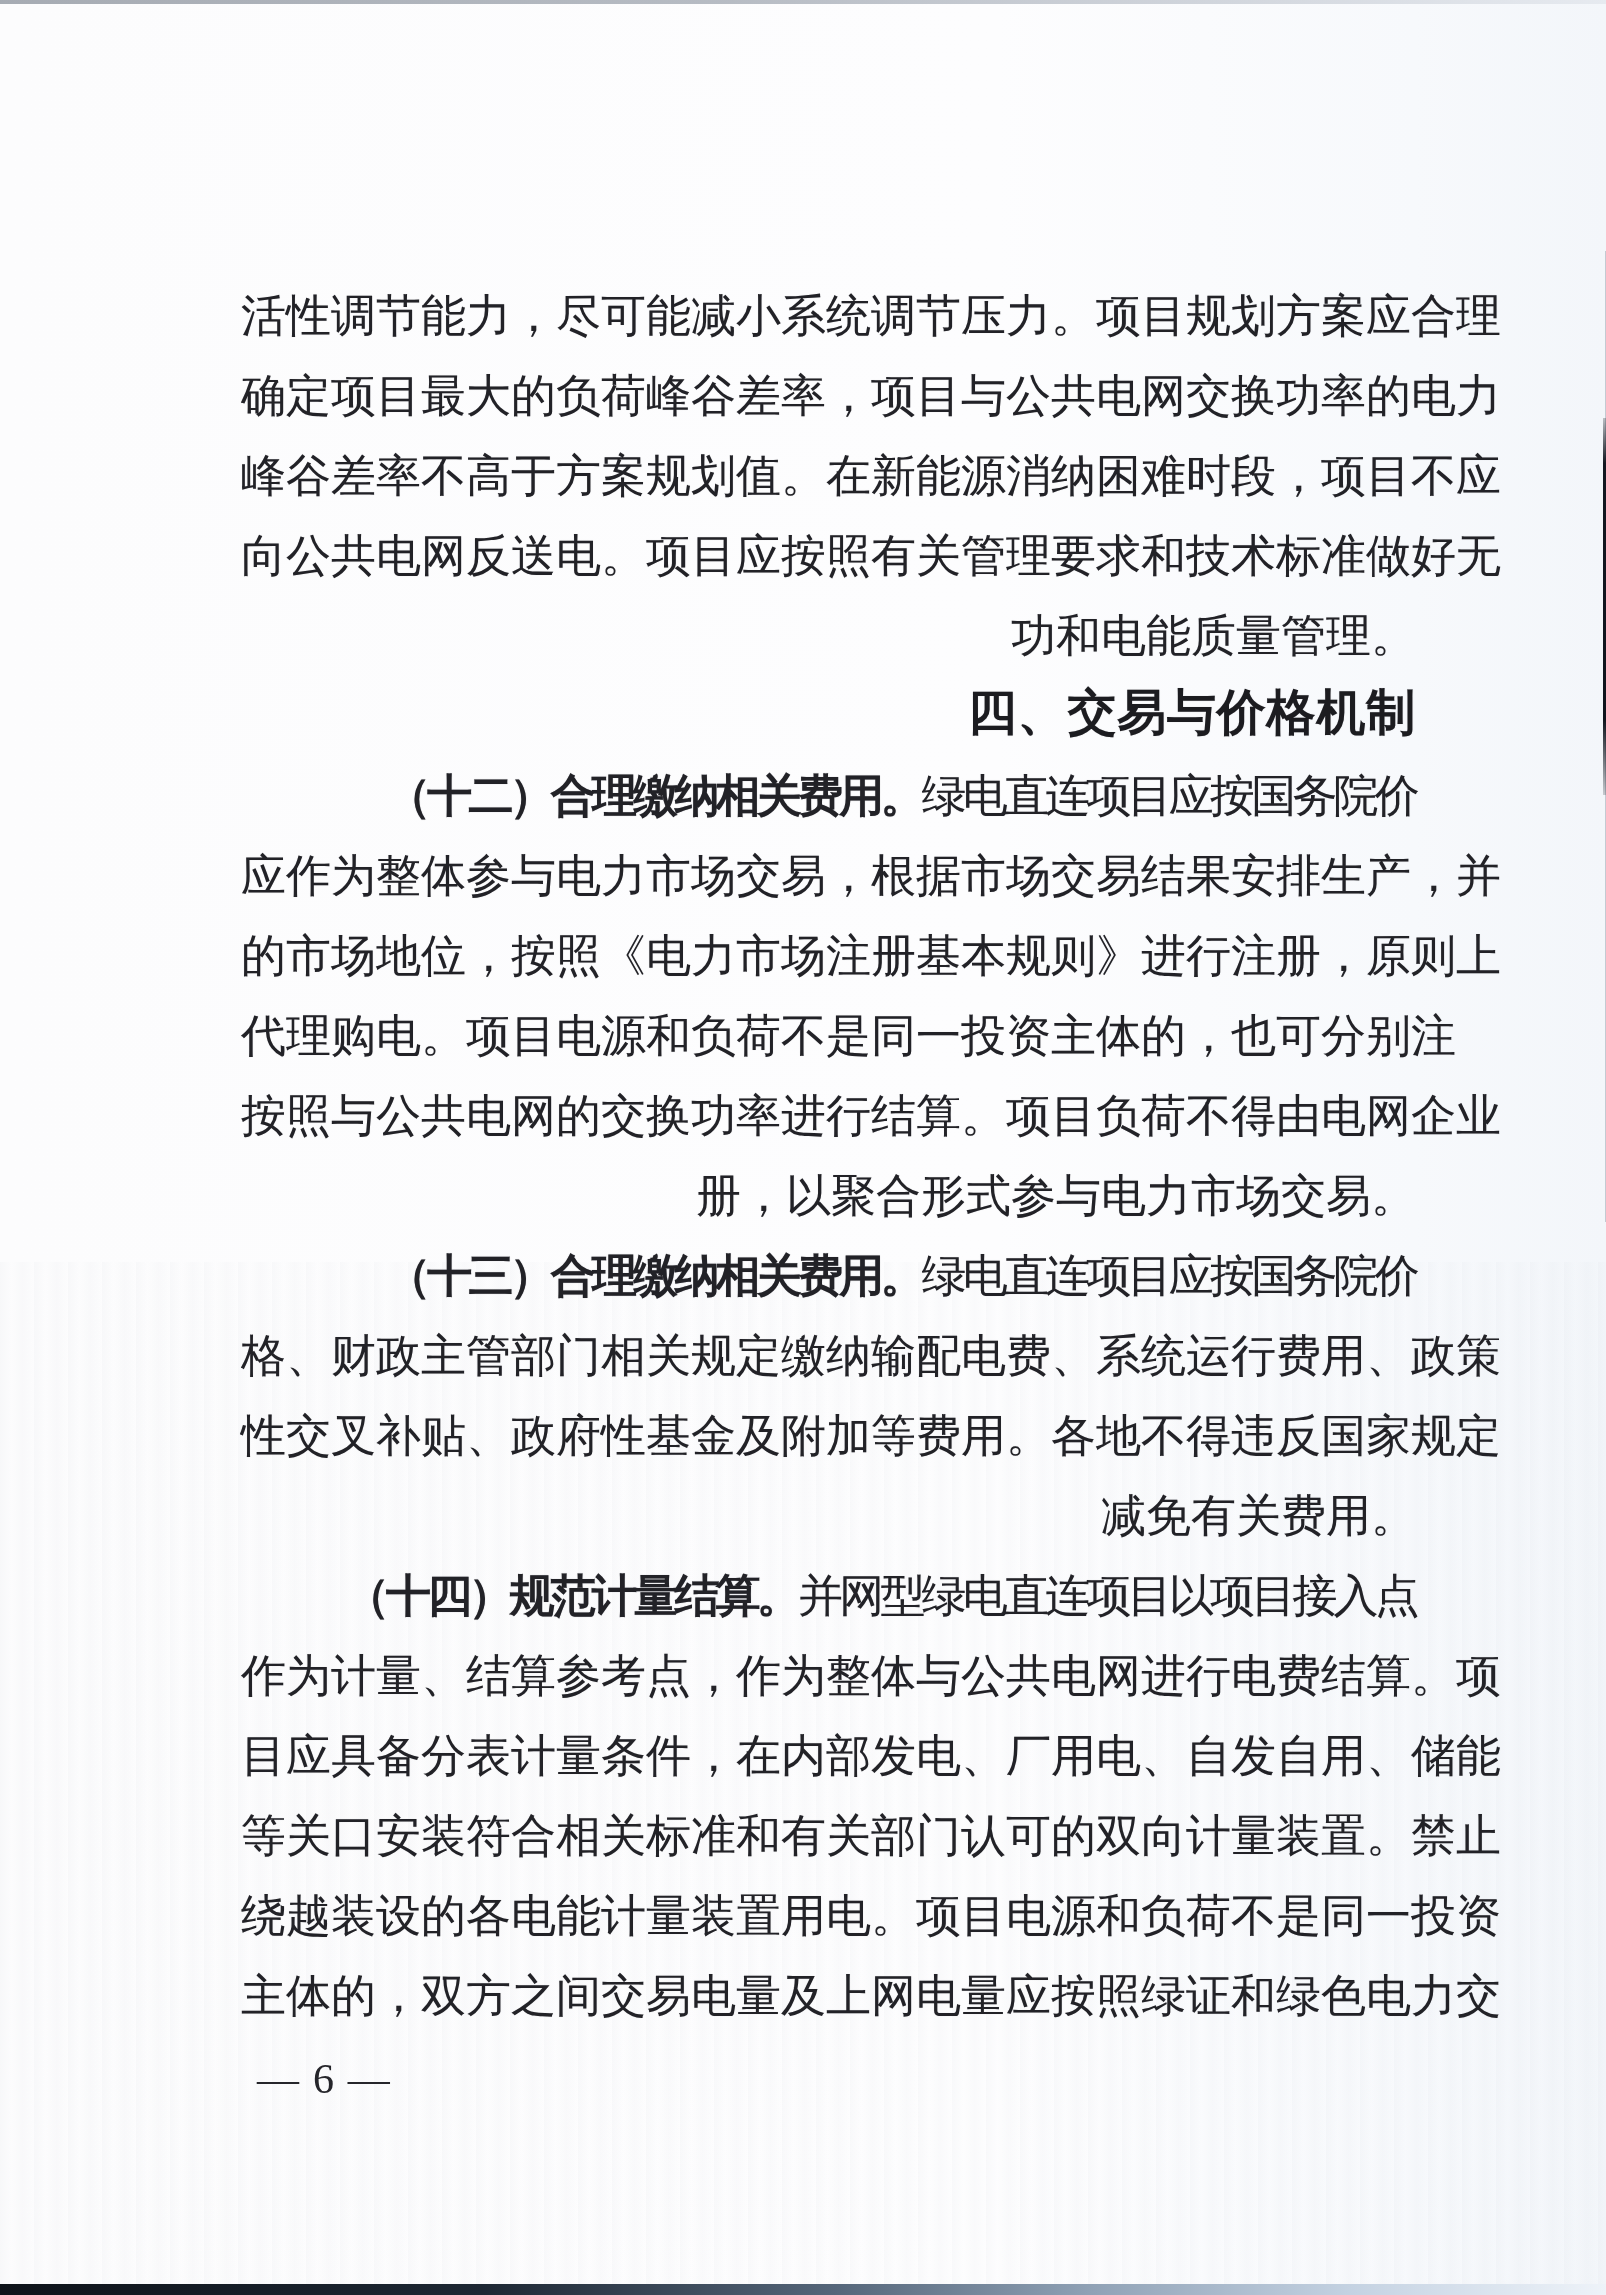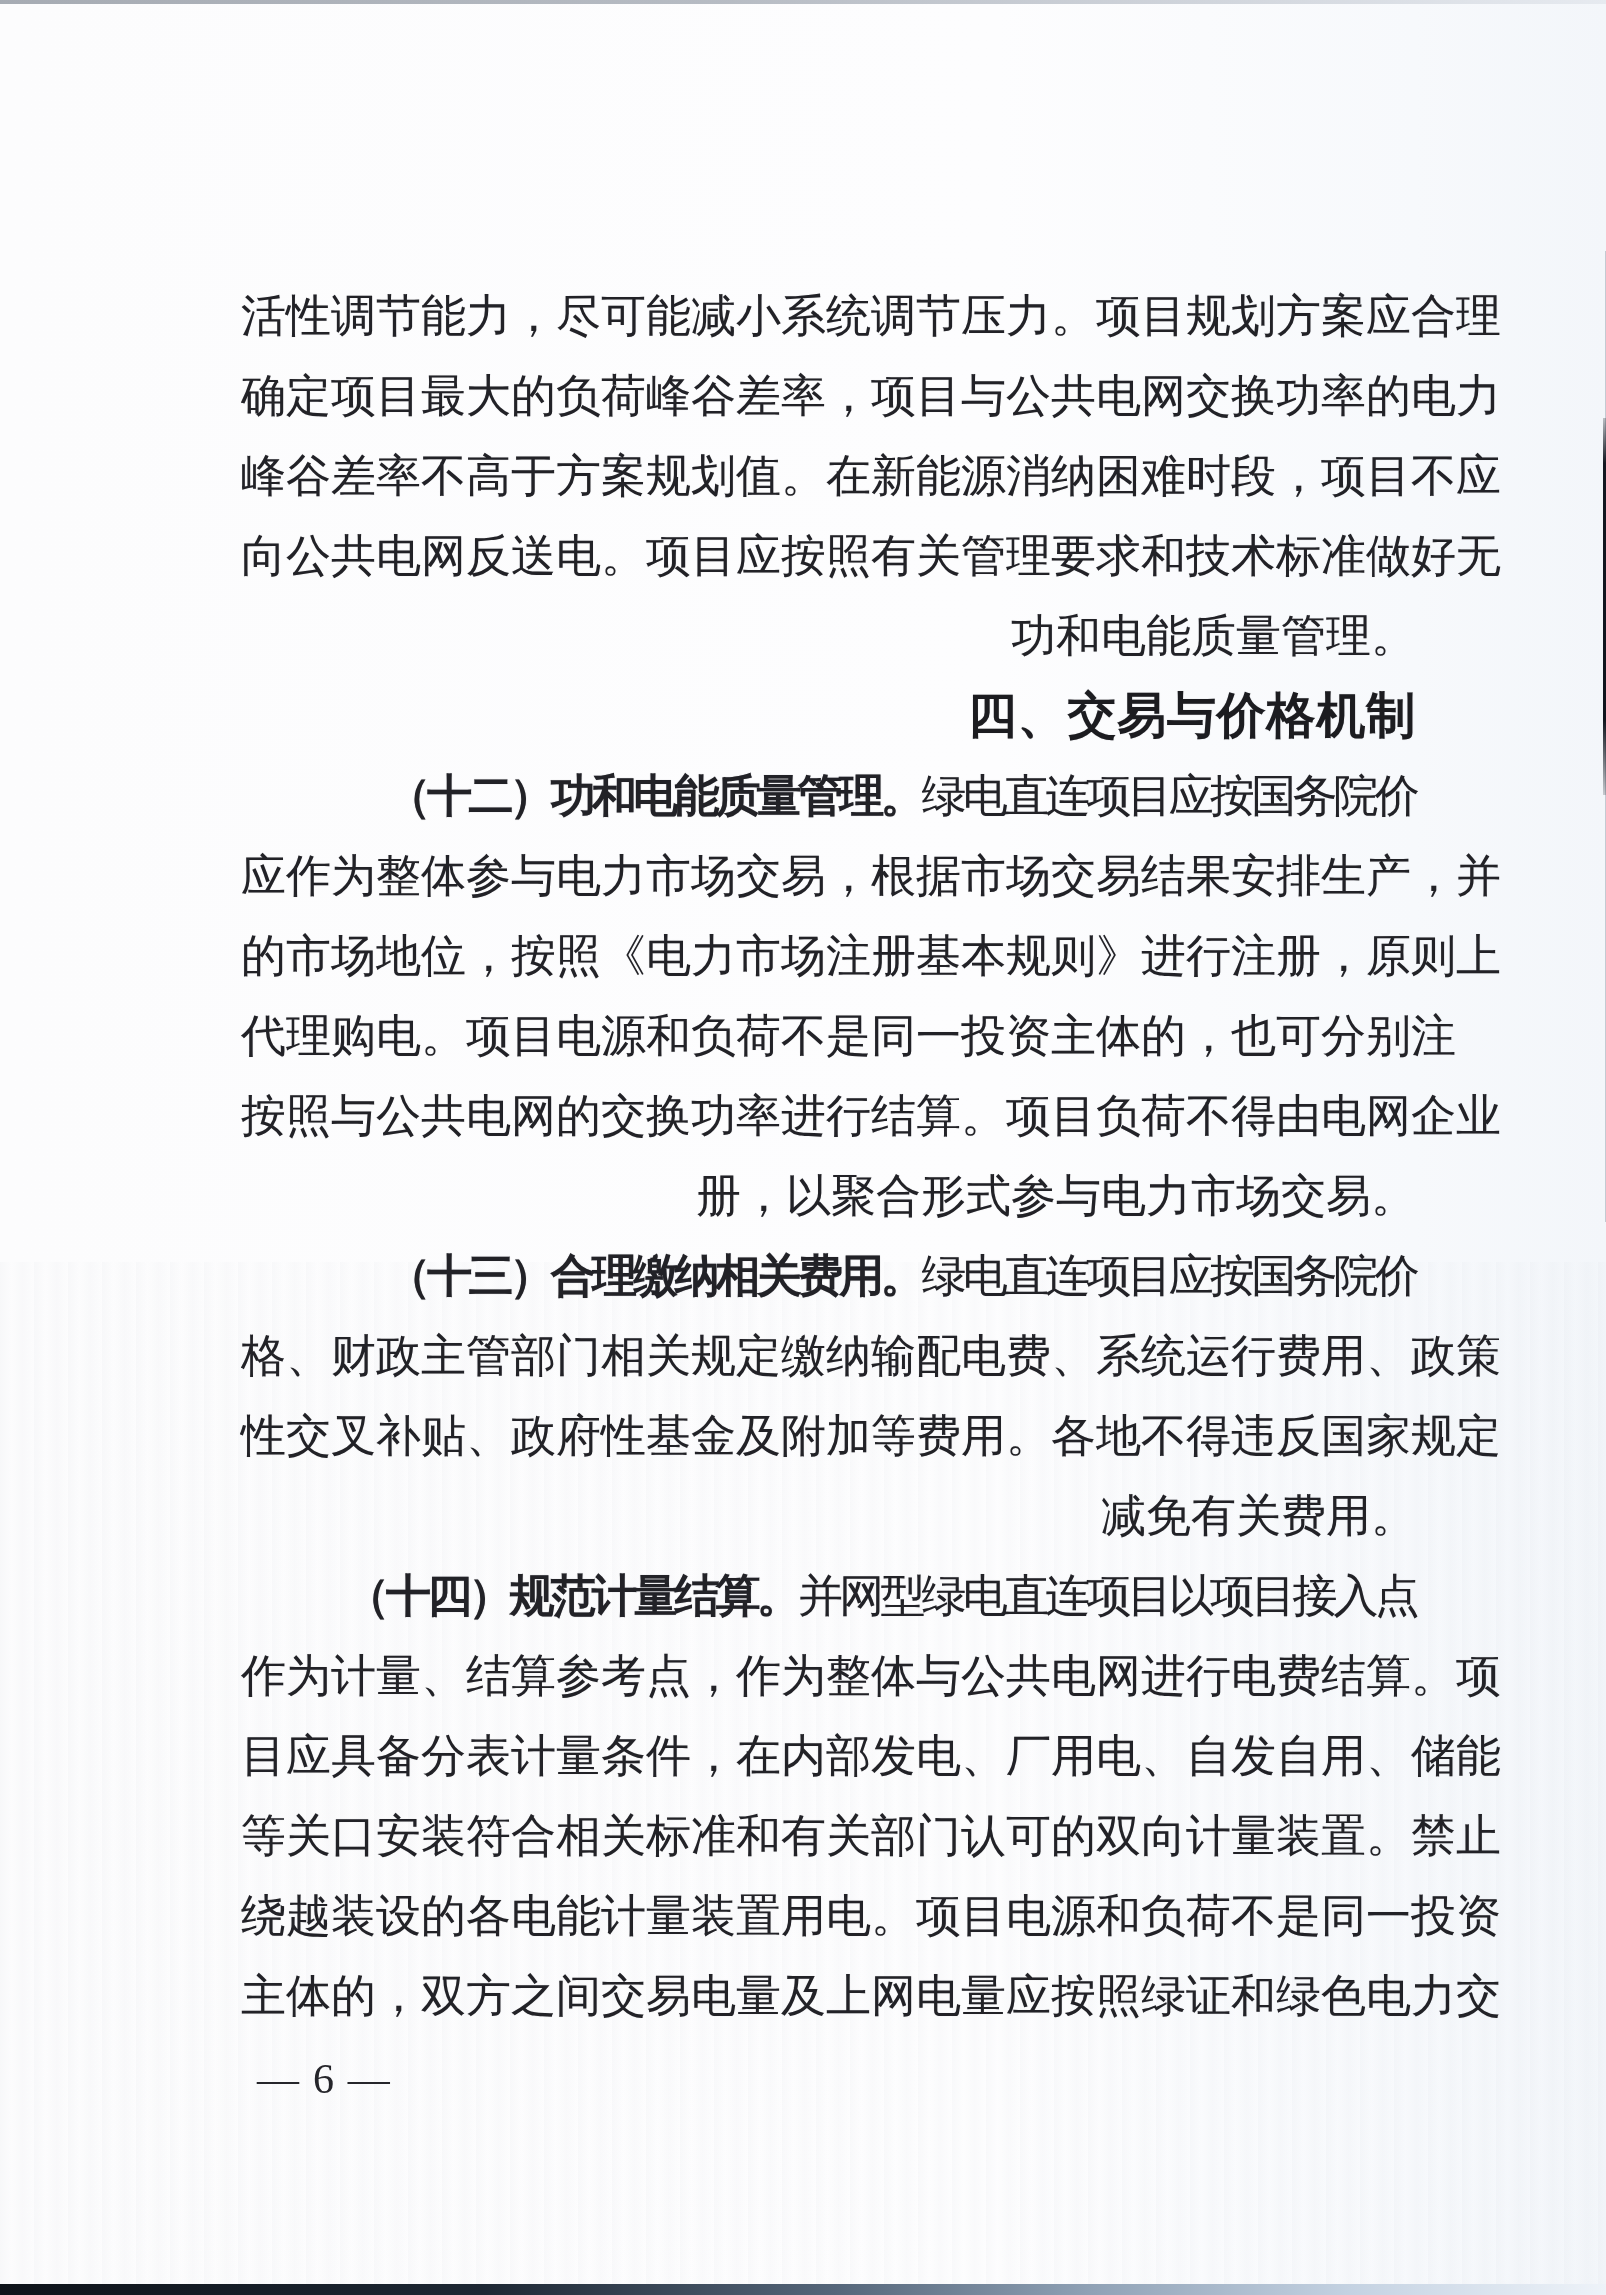--- a/index.html
+++ b/index.html
@@ -76,21 +76,21 @@
     white-space: nowrap;
     color: #222227;
     text-shadow: 0 0 0.8px rgba(30,30,40,0.25);
   }
   .line.para-start {
     padding-left: 89px;
     letter-spacing: -3.8px;
   }
   .line.heading {
     padding-left: 74px;
-    font-family: Liberation Serif, serif;
+    font-family: Liberation Mono, monospace;
     font-weight: 700;
     font-size: 49px;
     letter-spacing: 0.8px;
     color: #1c1c20;
     text-shadow: 0 0 0.8px rgba(20,20,30,0.35);
   }
   .lead {
     font-weight: 700;
     text-shadow: 0 0 0.8px rgba(20,20,30,0.45);
   }
@@ -116,21 +116,21 @@
   <div class="scan-edge-right-dark"></div>
   <div class="scan-edge-bottom"></div>
 
   <div class="doc-body" id="doc-body">
       <div class="line body"><span>活性调节能力，尽可能减小系统调节压力。项目规划方案应合理</span></div>
       <div class="line body"><span>确定项目最大的负荷峰谷差率，项目与公共电网交换功率的电力</span></div>
       <div class="line body"><span>峰谷差率不高于方案规划值。在新能源消纳困难时段，项目不应</span></div>
       <div class="line body"><span>向公共电网反送电。项目应按照有关管理要求和技术标准做好无</span></div>
       <div class="line body"><span>功和电能质量管理。</span></div>
       <div class="line heading"><span>四、交易与价格机制</span></div>
-      <div class="line para-start"><span class="lead">（十二）功和电能质量管理。</span><span>绿电直连项目应按国务院价</span></div>
+      <div class="line para-start"><span class="lead">（十二）合理缴纳相关费用。</span><span>绿电直连项目应按国务院价</span></div>
       <div class="line body"><span>应作为整体参与电力市场交易，根据市场交易结果安排生产，并</span></div>
       <div class="line body"><span>的市场地位，按照《电力市场注册基本规则》进行注册，原则上</span></div>
       <div class="line body"><span>代理购电。项目电源和负荷不是同一投资主体的，也可分别注</span></div>
       <div class="line body"><span>按照与公共电网的交换功率进行结算。项目负荷不得由电网企业</span></div>
       <div class="line body"><span>册，以聚合形式参与电力市场交易。</span></div>
       <div class="line para-start"><span class="lead">（十三）合理缴纳相关费用。</span><span>绿电直连项目应按国务院价</span></div>
       <div class="line body"><span>格、财政主管部门相关规定缴纳输配电费、系统运行费用、政策</span></div>
       <div class="line body"><span>性交叉补贴、政府性基金及附加等费用。各地不得违反国家规定</span></div>
       <div class="line body"><span>减免有关费用。</span></div>
       <div class="line para-start"><span class="lead">（十四）规范计量结算。</span><span>并网型绿电直连项目以项目接入点</span></div>

